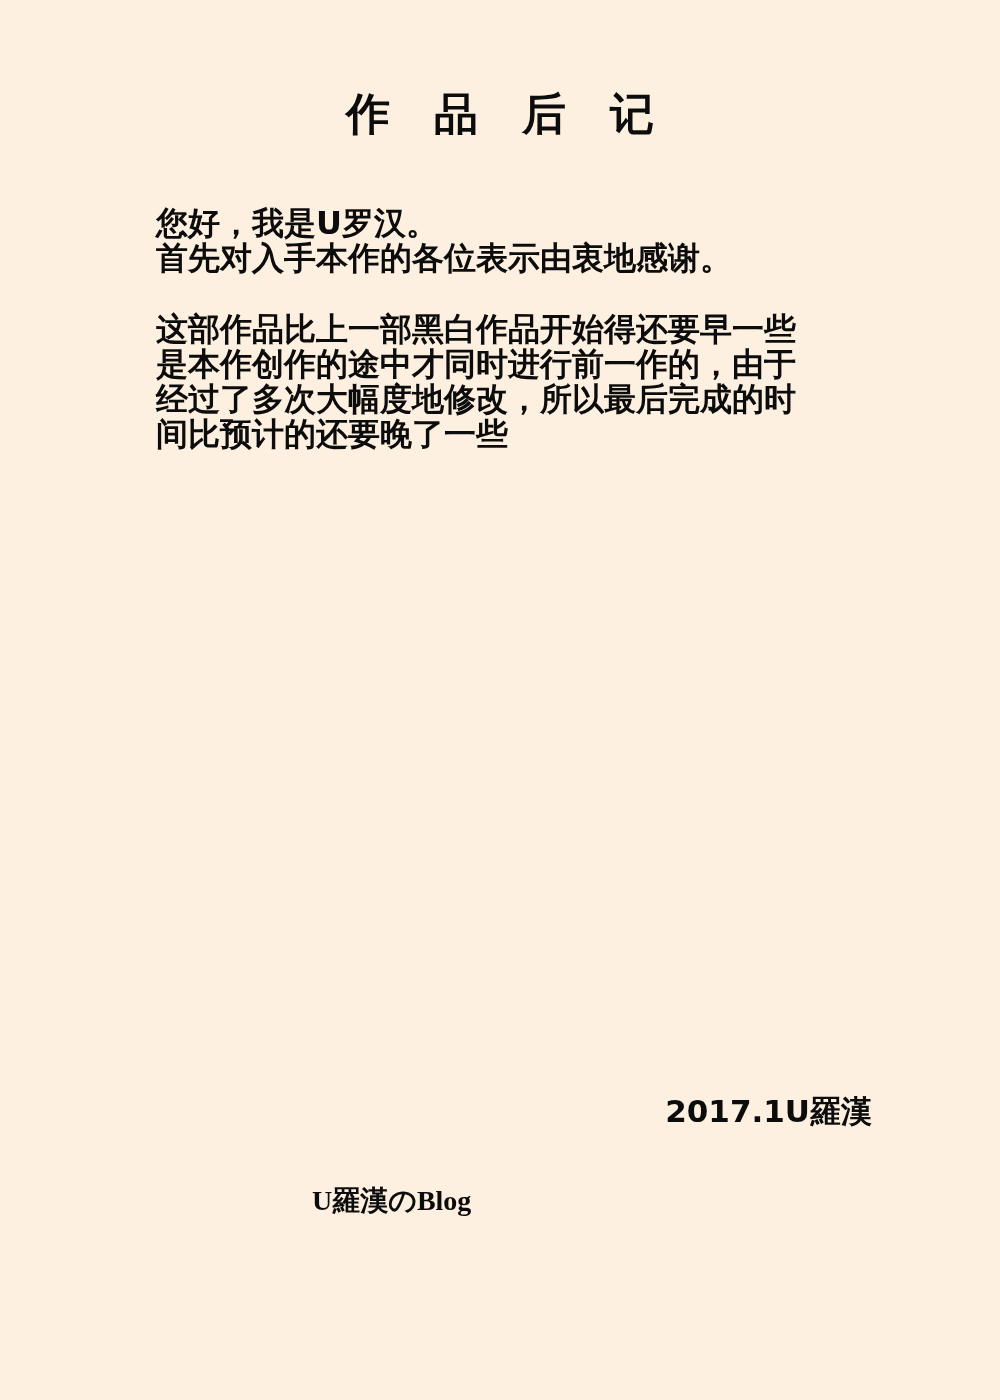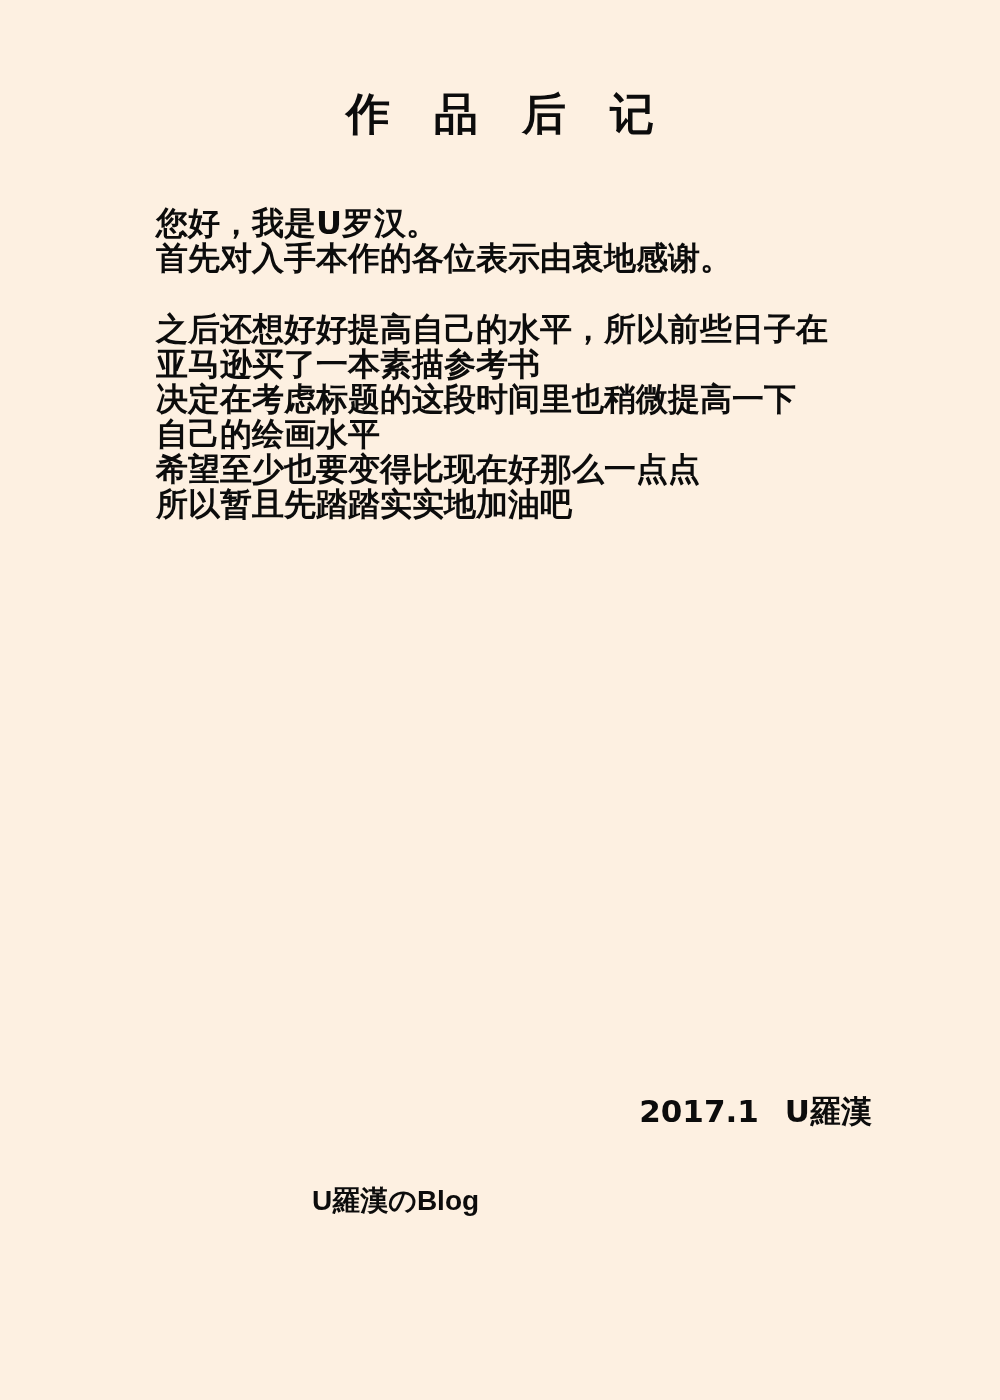--- a/index.html
+++ b/index.html
@@ -44,52 +44,49 @@
   .signature {
     position: absolute;
     top: 1094px;
     left: 145px;
     width: 727px;
     text-align: right;
     font-size: 31px;
     line-height: 35px;
   }
   .sig-date {
-    margin-right: 26px;
     text-align: center;
   }
   .footer {
     position: absolute;
     top: 1184px;
     left: 312px;
     display: flex;
     align-items: baseline;
     gap: 30px;
     font-size: 28px;
     line-height: 34px;
-    font-family: Liberation Sans, sans-serif;
+    font-family: Liberation Serif, serif;
     font-weight: 700;
   }
 </style>
 </head>
 <body>
 
 <div class="page">
 
   <h1 class="title">作　品　后　记</h1>
 
   <section class="body">
     <div class="para">您好，我是U罗汉。
 首先对入手本作的各位表示由衷地感谢。</div>
-    <div class="para">之后还想好好提高自己的水平，所以前些日子在
-亚马逊买了一本素描参考书
-决定在考虑标题的这段时间里也稍微提高一下
-自己的绘画水平
-希望至少也要变得比现在好那么一点点
-所以暂且先踏踏实实地加油吧</div>
+    <div class="para">这部作品比上一部黑白作品开始得还要早一些
+是本作创作的途中才同时进行前一作的，由于
+经过了多次大幅度地修改，所以最后完成的时
+间比预计的还要晚了一些</div>
   </section>
 
   <div class="signature">
     <span class="sig-date">2017.1</span><span>U羅漢</span>
   </div>
 
   <div class="footer">
     <span>U羅漢のBlog</span>
   </div>
 

